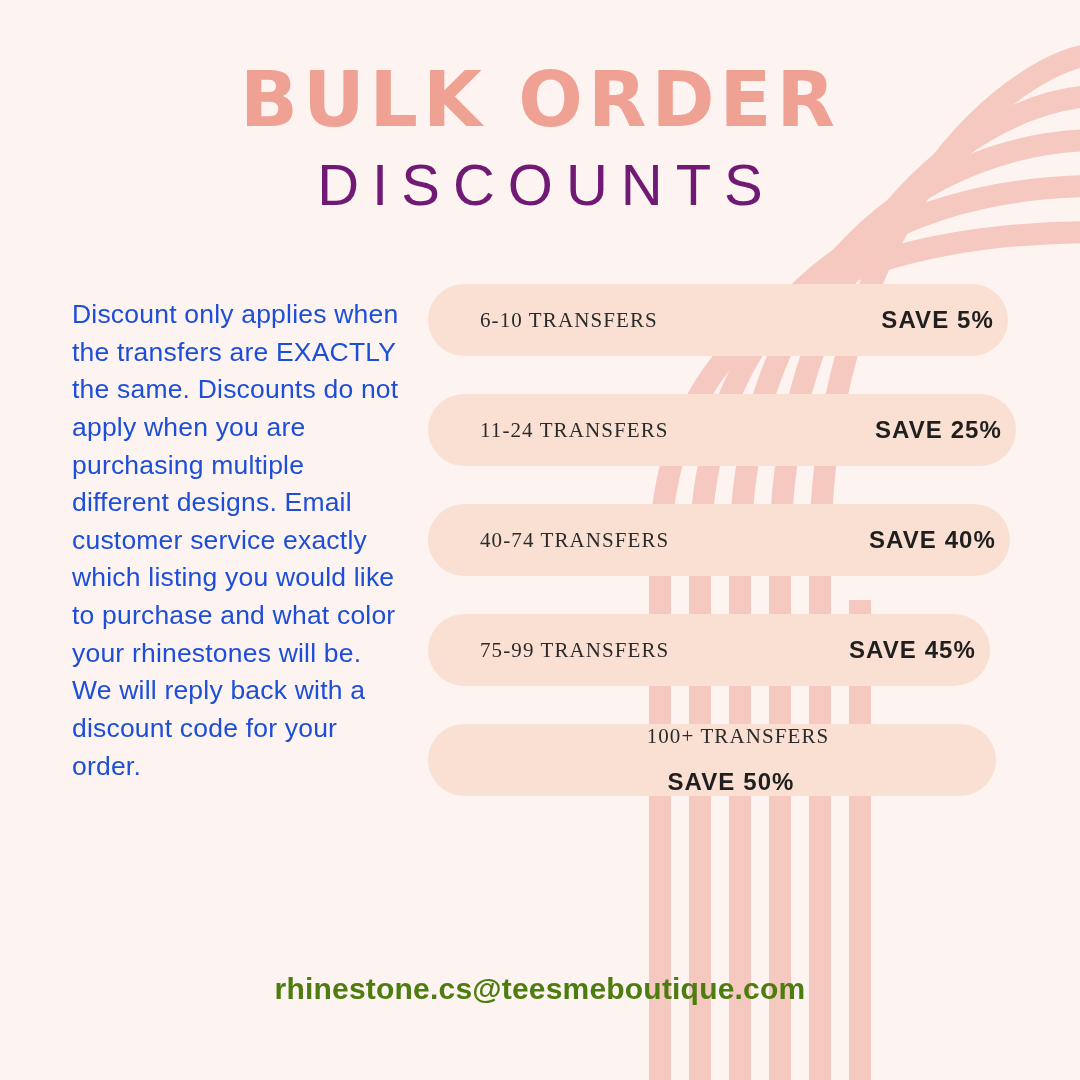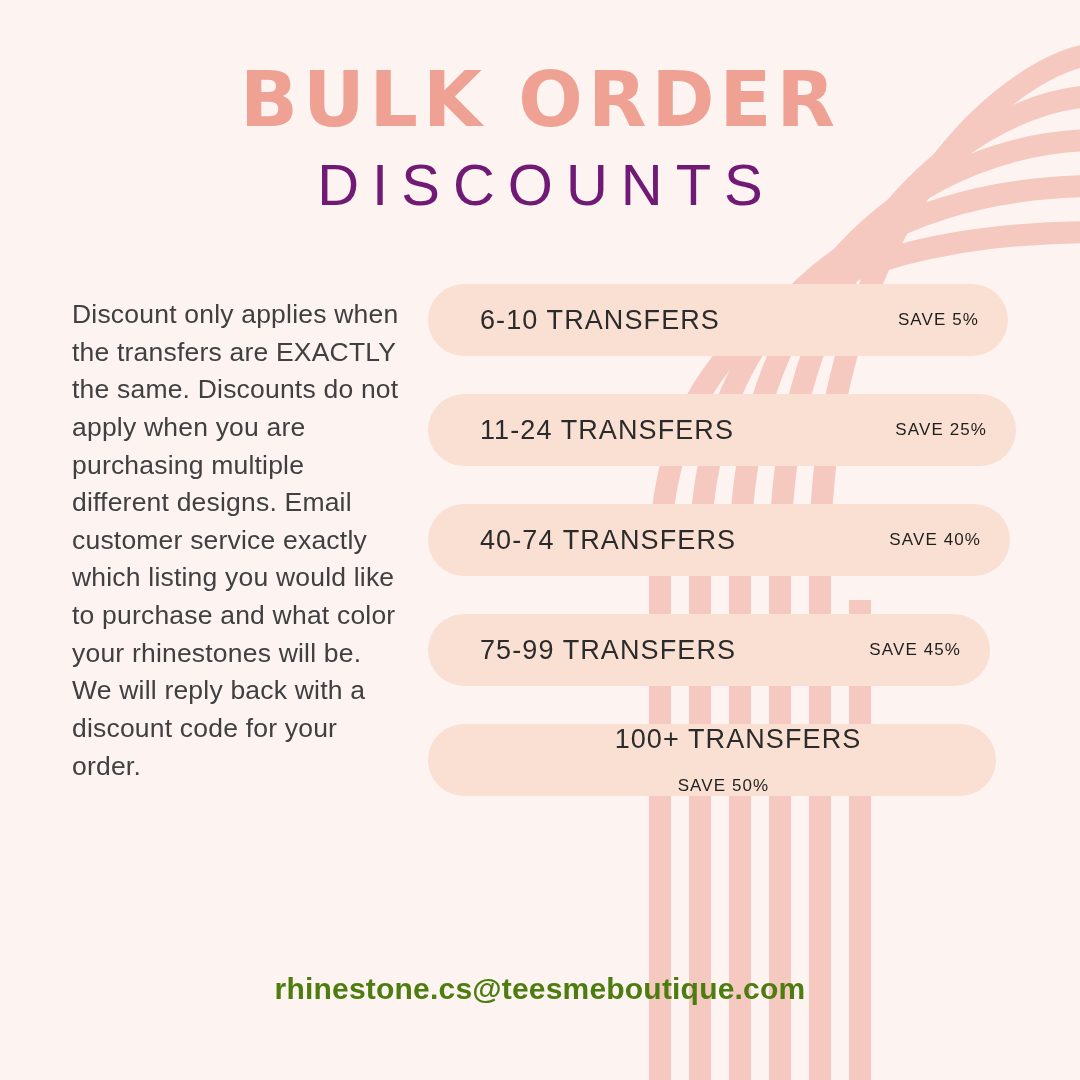--- a/index.html
+++ b/index.html
@@ -62,21 +62,21 @@
 
   
   .para {
     position: absolute;
     left: 72px;
     top: 296px;
     width: 330px;
     font-family: "Liberation Sans", sans-serif;
     font-size: 26.5px;
     line-height: 1.42;
-    color: #404040;
+    color: #1d4ed8;
     letter-spacing: 0.2px;
   }
 
   
   .tiers {
     position: absolute;
     left: 428px;
     top: 284px;
     width: 590px;
   }
@@ -86,32 +86,32 @@
     border-radius: 36px;
     background: #fae0d3;
     display: flex;
     align-items: center;
     justify-content: space-between;
     padding: 0 0 0 52px;
     box-sizing: border-box;
     margin-bottom: 38px;
   }
   .tier-label {
-    font-family: Liberation Sans, sans-serif;
-    font-size: 27px;
+    font-family: Liberation Serif, serif;
+    font-size: 21px;
     letter-spacing: 1.1px;
     color: #2b2b2b;
   }
   .tier-save {
     font-family: "Liberation Sans", sans-serif;
-    font-weight: 400;
-    font-size: 17px;
+    font-weight: 700;
+    font-size: 24px;
     letter-spacing: 1.1px;
     color: #1f1f1f;
-    padding-right: 29px;
+    padding-right: 14px;
   }
 
   
   .tier.w0 { width: 580px; }
   .tier.w1 { width: 588px; }
   .tier.w2 { width: 586px; }
   .tier.w3 { width: 582px; }
   .tier.w4 { width: 562px; }
   .tier.w5 { width: 568px; flex-direction: column; }
 

